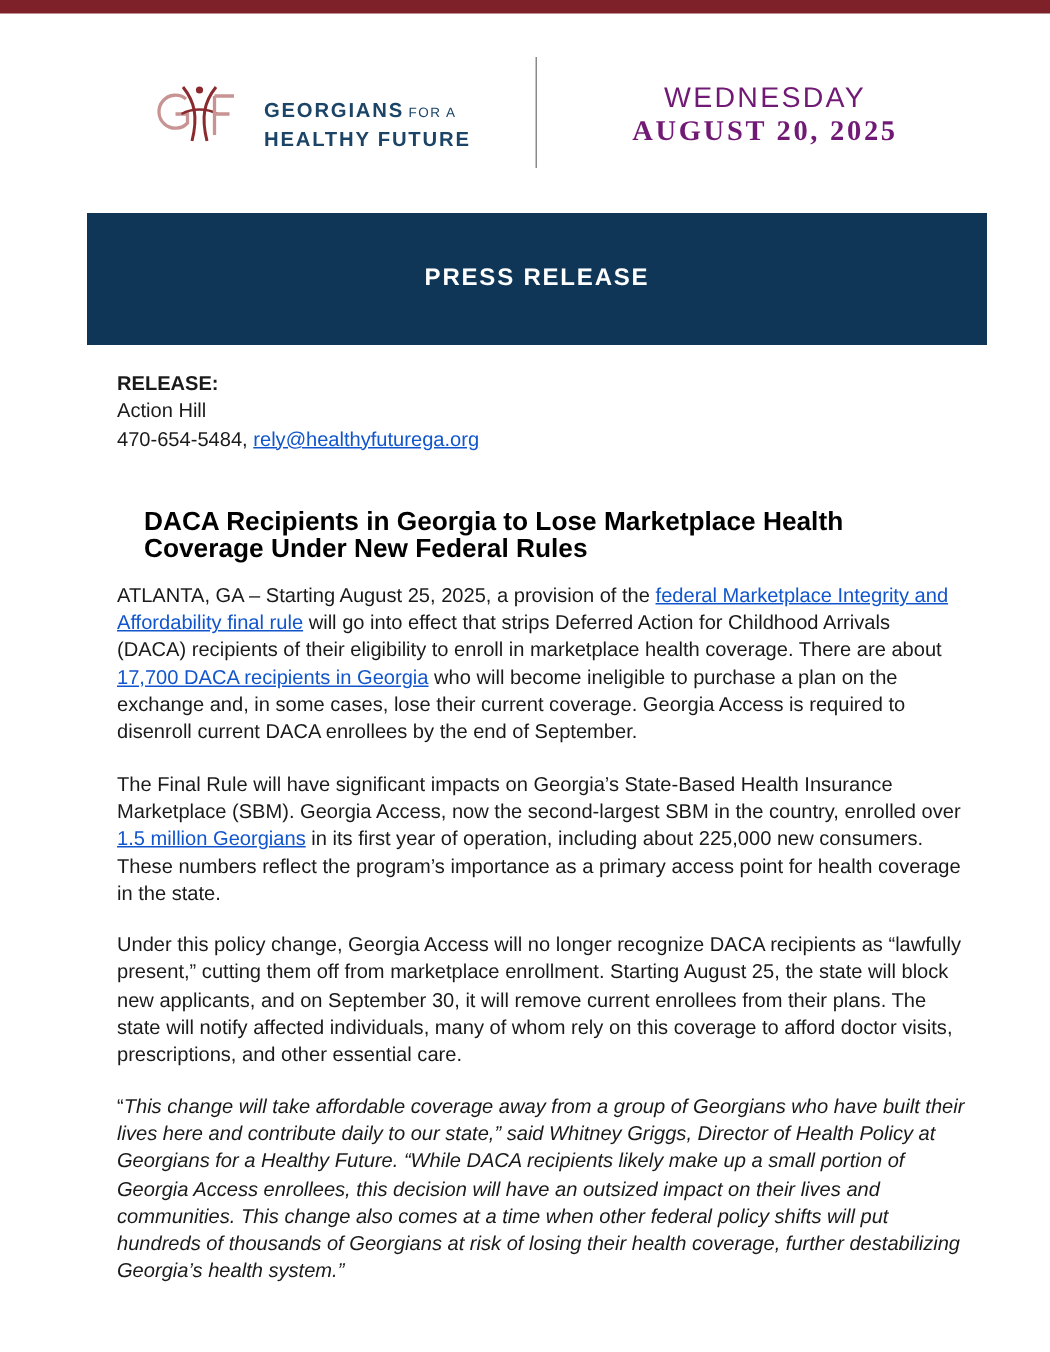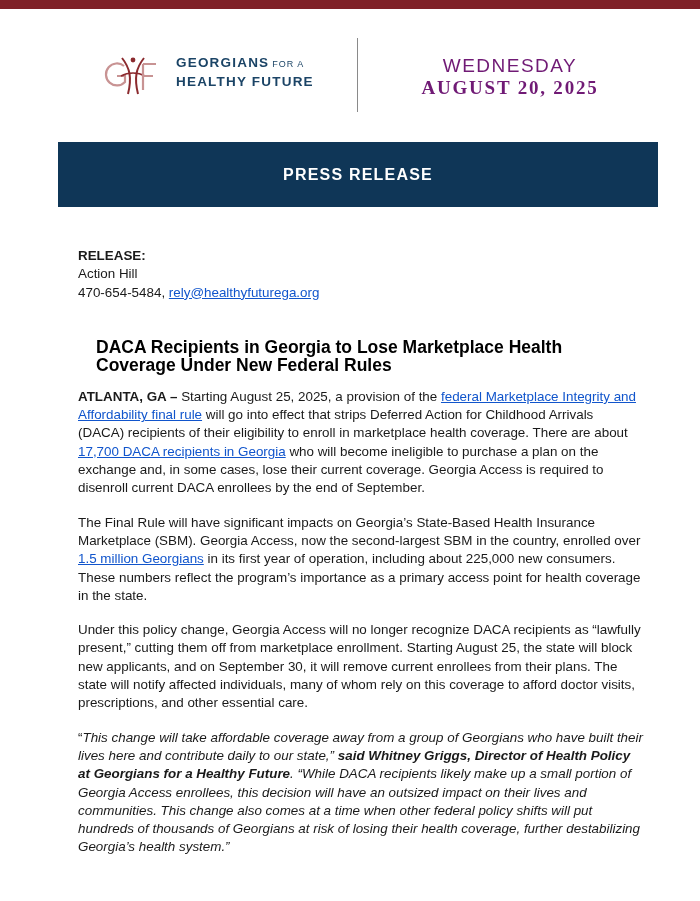--- a/index.html
+++ b/index.html
@@ -1,40 +1,40 @@
 <!DOCTYPE html>
 <html><head>
 <meta charset="utf-8">
 <style>
   html, body { margin: 0; padding: 0; background: #ffffff; }
   body { width: 700px; height: 901px; overflow: hidden; position: relative;
          font-family: "Liberation Sans", sans-serif; color: #1a1a1a; }
   .topbar { position: absolute; left: 0; top: 0; width: 700px; height: 9px; background: #7f2128; }
-  .logo { position: absolute; left: 104px; top: 54px; display: flex; align-items: flex-start; }
+  .logo { position: absolute; left: 104px; top: 54px; display: flex; align-items: flex-end; }
   .logo svg { width: 58px; height: 42px; }
   .logo-text { margin-left: 14px; line-height: 17px; color: #1b4466; font-weight: bold;
                font-size: 13.5px; letter-spacing: 1.2px; }
   .logo-text .small { font-size: 9px; font-weight: normal; letter-spacing: 1px; margin-left: 3px; }
   .vdivider { position: absolute; left: 357px; top: 38px; width: 1px; height: 74px; background: #8a8a8a; }
   .date { position: absolute; left: 405px; top: 55px; width: 210px; text-align: center; color: #701a75; }
   .date .day { font-size: 19px; letter-spacing: 1.5px; line-height: 22px; }
   .date .full { font-size: 19px; font-weight: bold; letter-spacing: 1.8px; line-height: 22px; font-family: Liberation Serif, serif; }
-  .banner { position: absolute; left: 58px; top: 142px; width: 600px; height: 65px; background: #0f3657;
+  .banner { position: absolute; left: 58px; top: 142px; width: 600px; height: 88px; background: #0f3657;
             color: #ffffff; font-weight: bold; font-size: 16px; letter-spacing: 1.2px;
             display: flex; align-items: center; justify-content: center; }
   .content { position: absolute; left: 78px; top: 230px; width: 565px; font-size: 13.4px; line-height: 18.3px; }
   .imm { font-weight: bold; color: #333; margin: 0; }
   .contact { margin-top: 17px; }
   .contact .lbl { font-weight: bold; }
   a, .link { color: #1155cc; text-decoration: underline; }
   .headline { margin-top: 36px; text-align: left; font-weight: bold; font-size: 17.5px; line-height: 18px; padding: 0 18px; color: #000; }
   p.body { margin: 16px 0 0 0; color: #1a1a1a; }
   p.first { margin-top: 14px; }
   .quote { font-style: italic; text-align: center; }
-  b { font-weight: bold; }
+  b { font-weight: normal; }
 </style>
 </head>
 <body>
 
 <div class="topbar"></div>
 
 <div class="logo">
   <span>
     <svg viewBox="0 0 58 42">
       <path d="M20 12 A11 11 0 1 0 21 28 L21 22 L13 22" fill="none" stroke="#c89393" stroke-width="2.2"></path>

